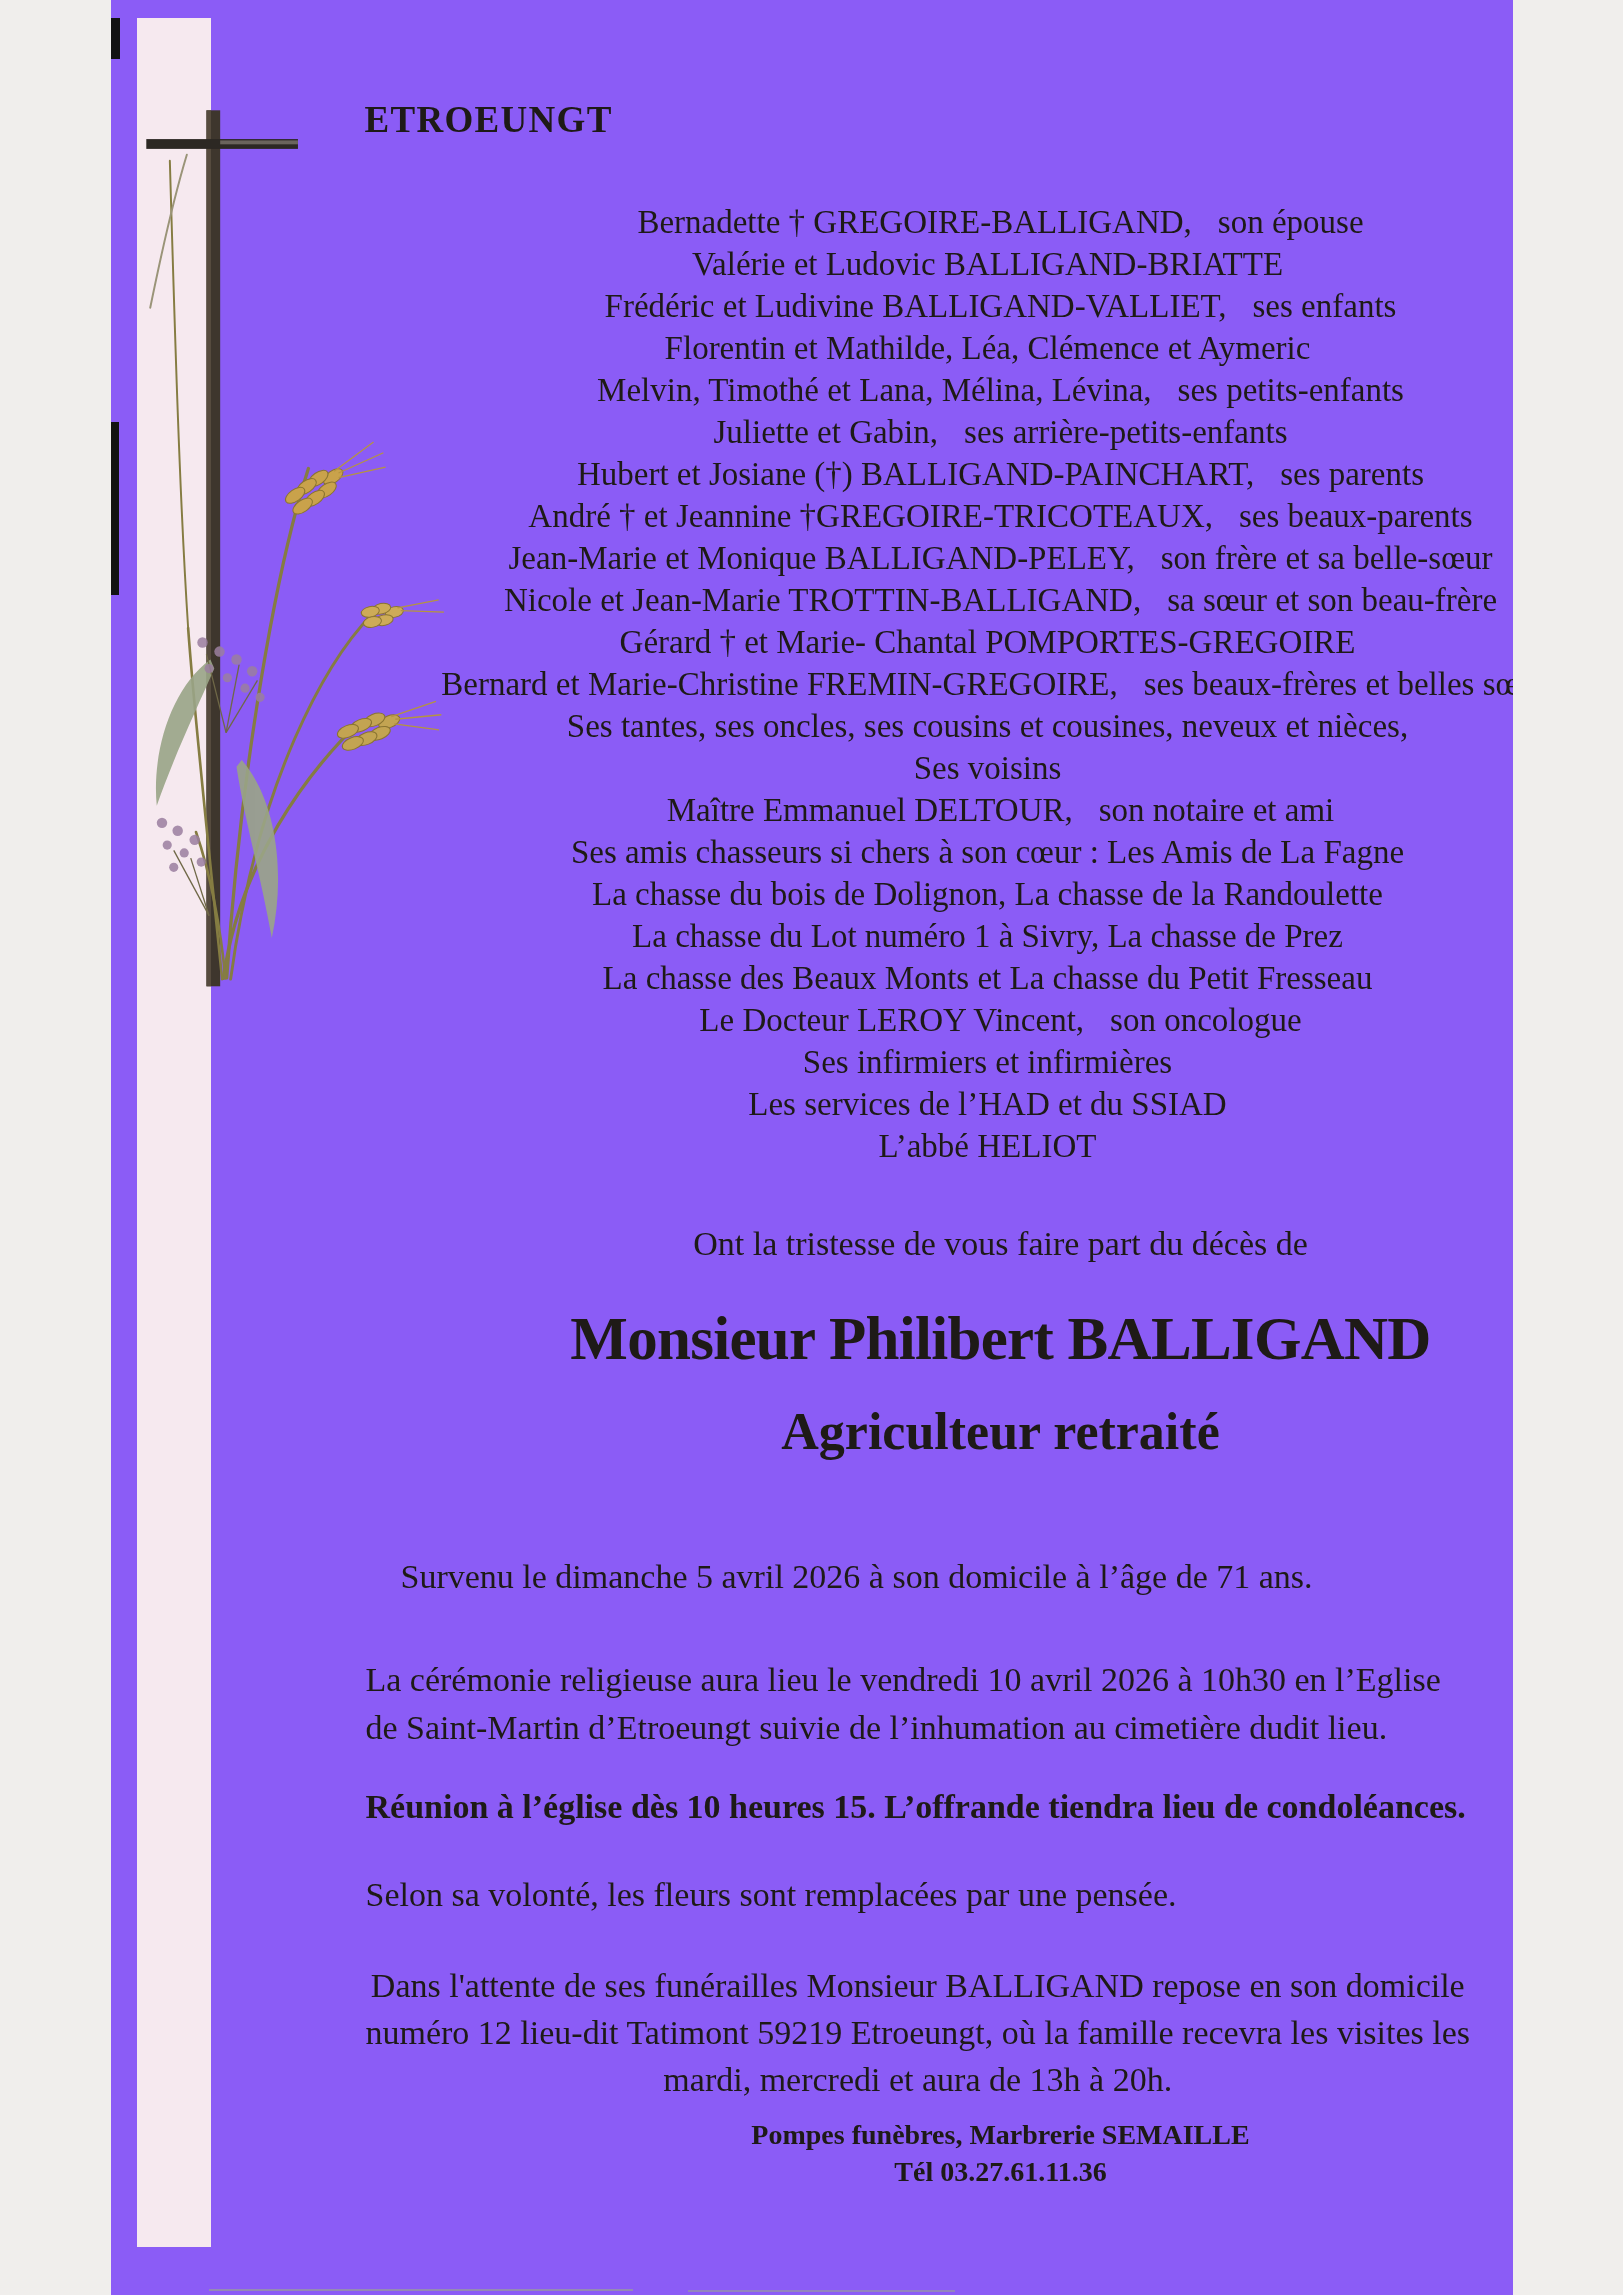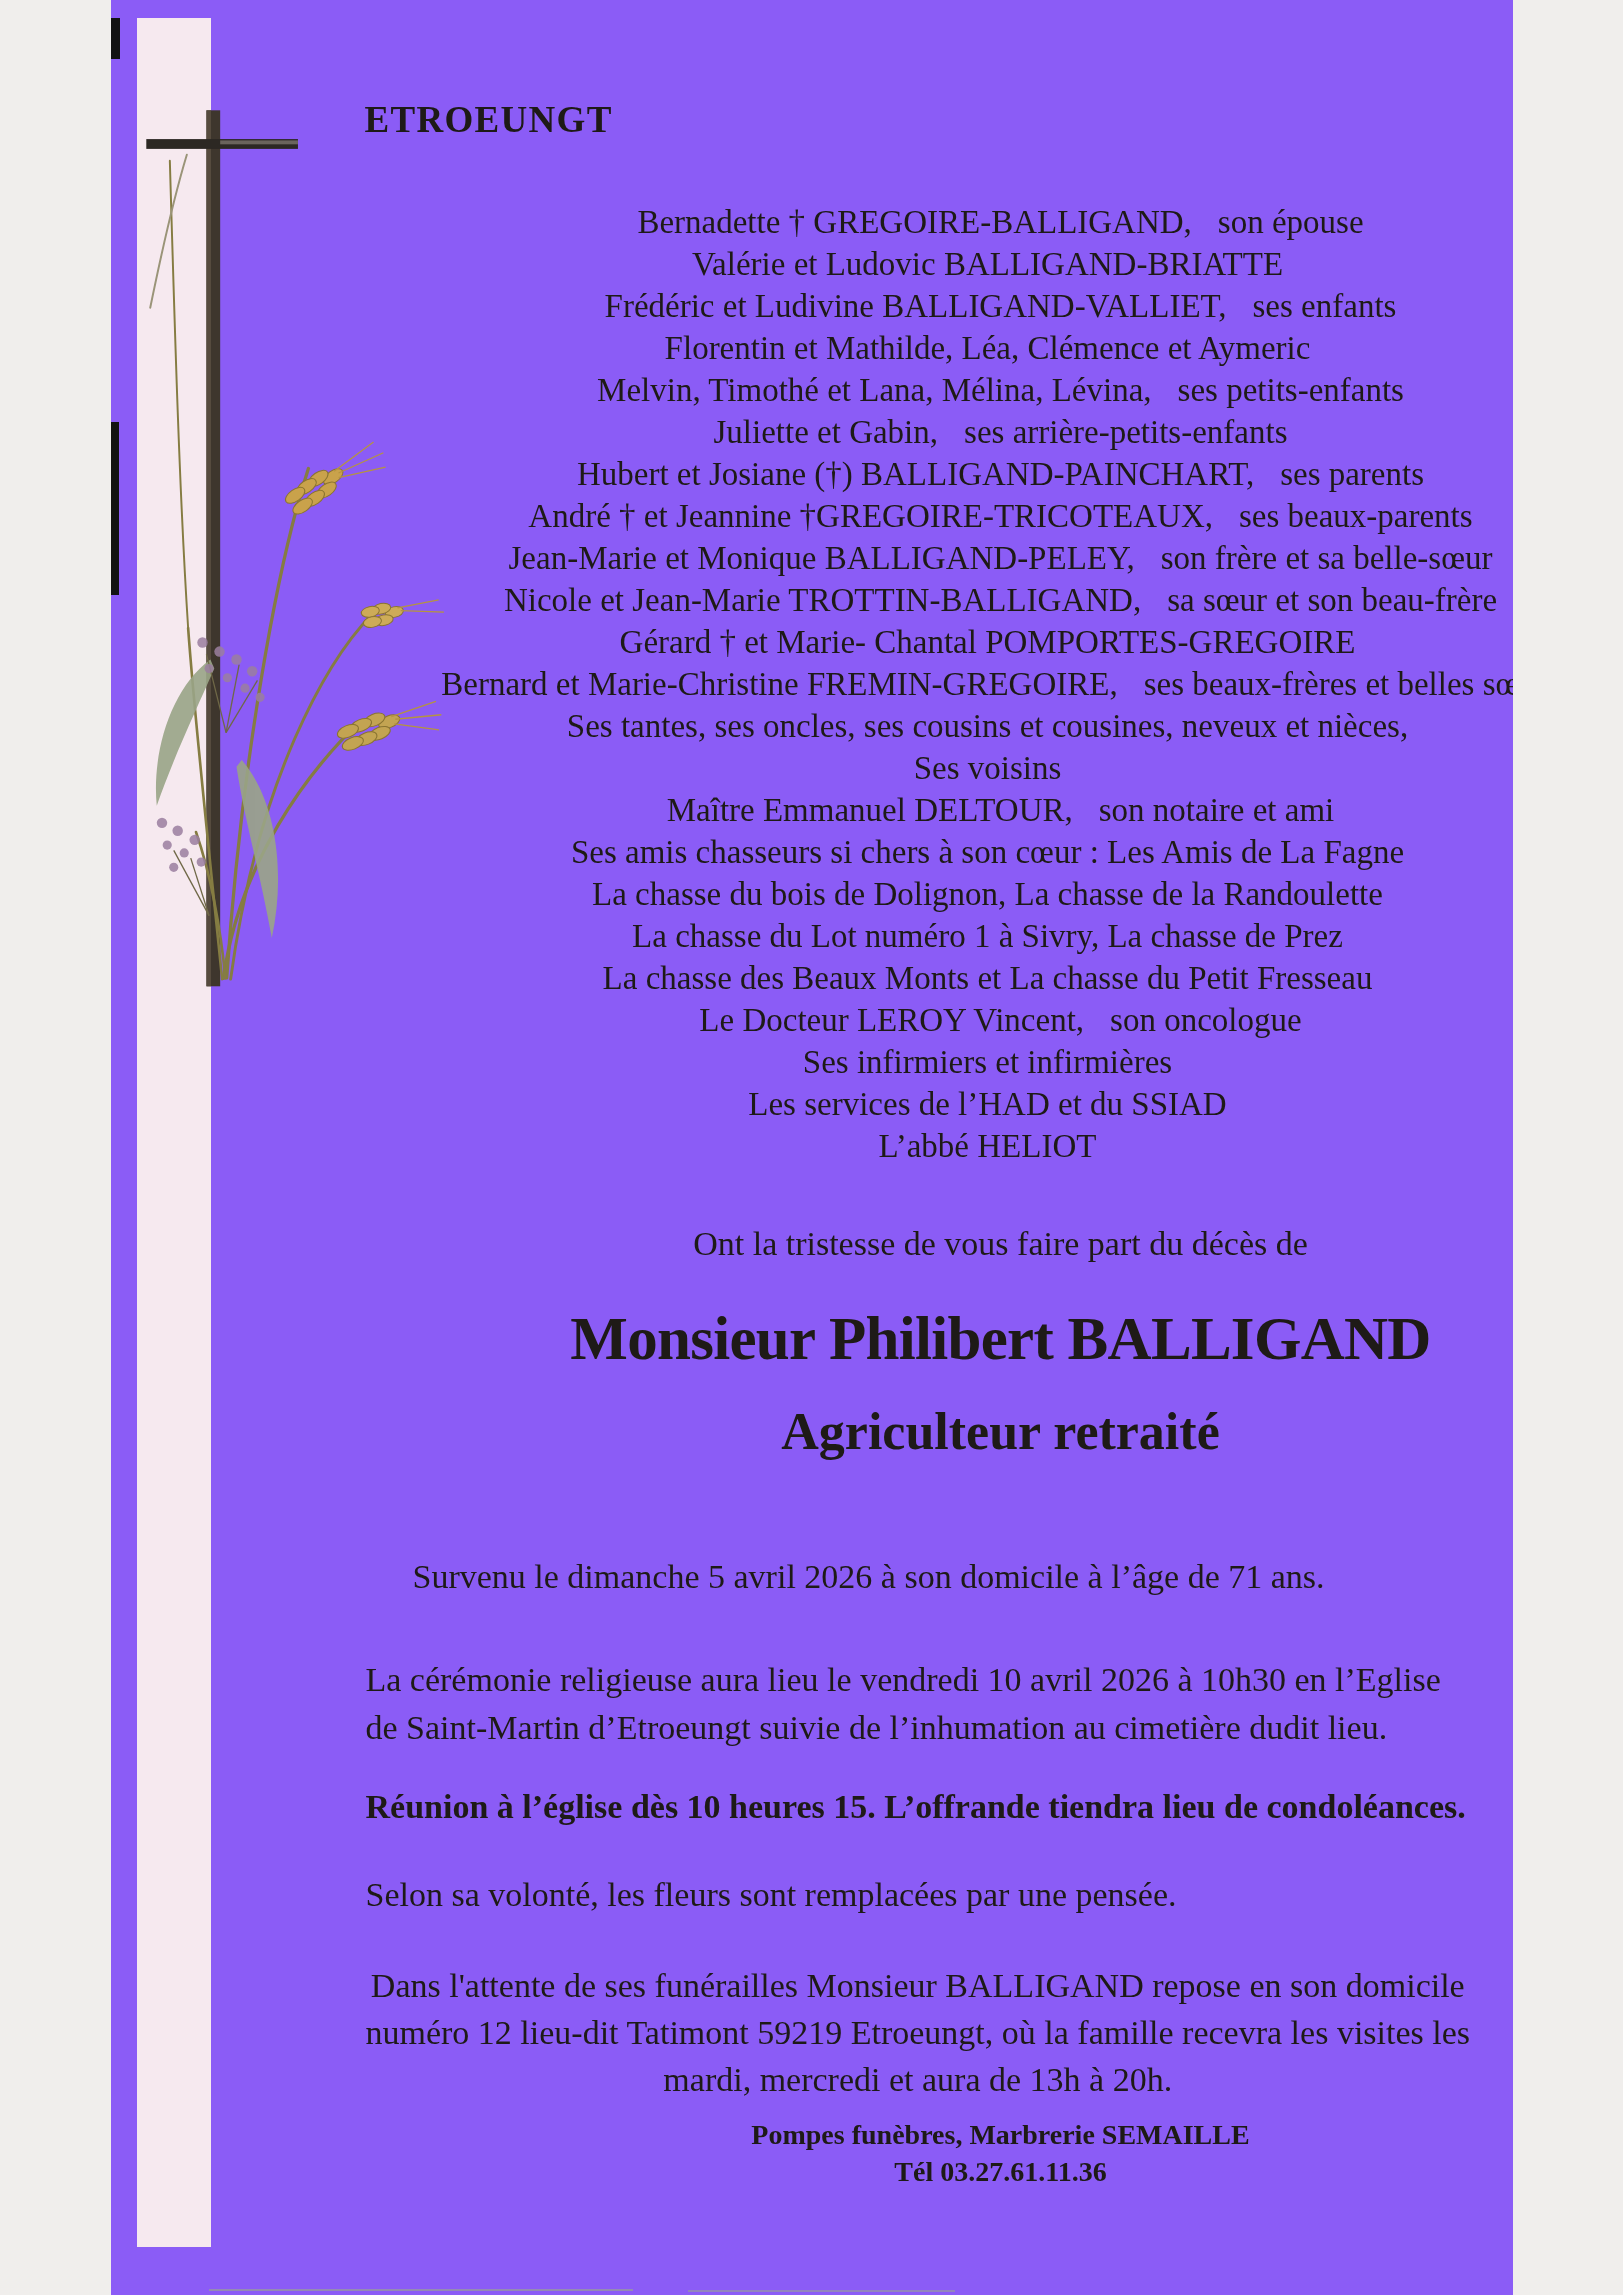--- a/index.html
+++ b/index.html
@@ -23,21 +23,21 @@
   .frow{display:flex;justify-content:center;align-items:baseline;height:42px;font-size:33px;white-space:nowrap;}
   .fname{white-space:nowrap;}
   .frel{white-space:nowrap;padding-left:26px;}
 
   .centerblock{position:absolute;left:254px;width:1272px;text-align:center;white-space:nowrap;}
   .announce{top:1225px;font-size:34px;}
   .dname{top:1304px;font-size:61px;font-weight:700;letter-spacing:-0.7px;}
   .dtitle{top:1402px;font-size:52px;font-weight:700;}
 
   .para{position:absolute;font-size:34px;white-space:nowrap;}
-  .p-survenu{left:302px;top:1558px;}
+  .p-survenu{left:290px;top:1558px;}
   .p-ceremonie{left:255px;top:1656px;line-height:48px;}
   .p-reunion{left:255px;top:1788px;font-weight:700;}
   .p-fleurs{left:255px;top:1876px;}
   .p-attente{left:255px;top:1962px;font-weight:400;line-height:47px;text-align:center;}
 
   .footer1{top:2119px;font-size:28px;font-weight:700;}
   .footer2{top:2156px;font-size:28px;font-weight:700;}
 </style>
 </head>
 <body>

